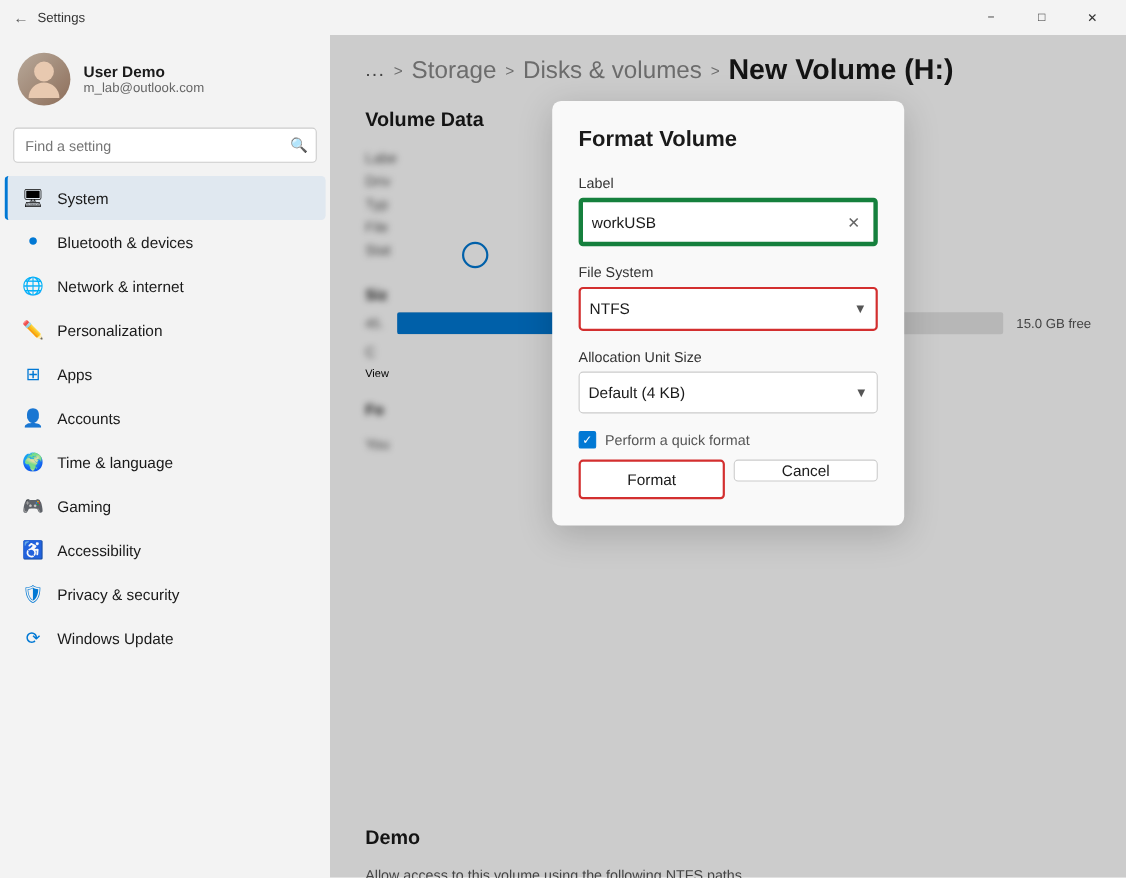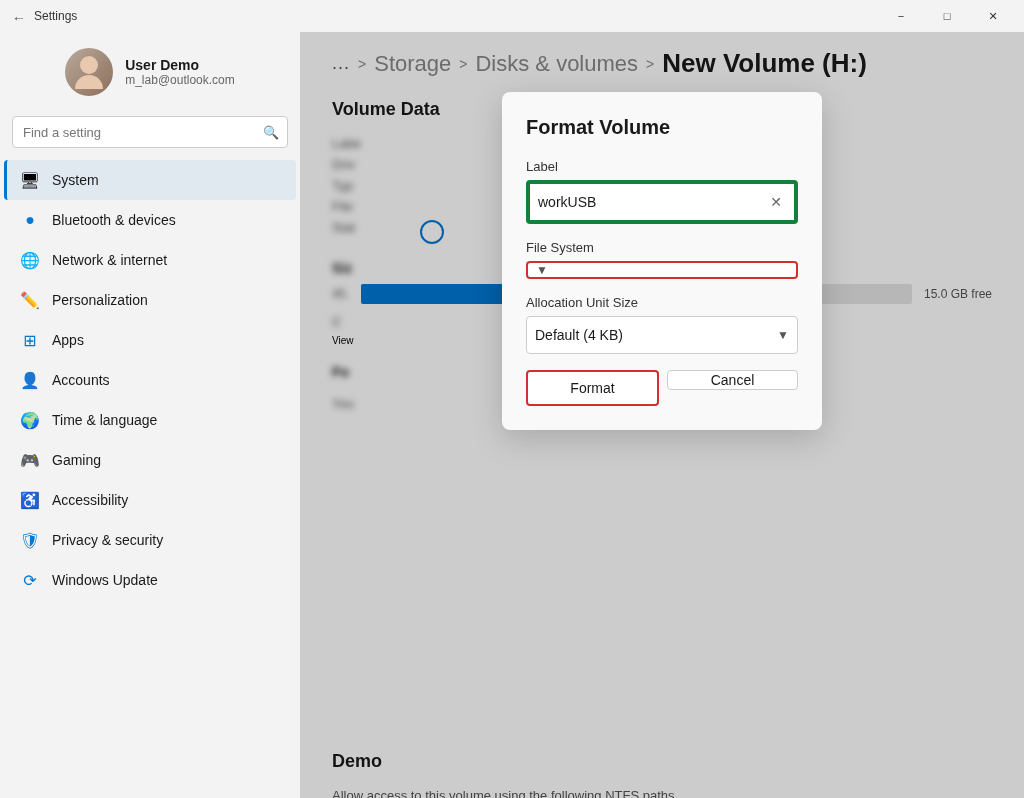--- a/index.html
+++ b/index.html
@@ -66,21 +66,20 @@
       overflow-y: auto;
       padding-bottom: 16px;
     }
 
     
     .user-profile {
       display: flex;
       align-items: center;
       gap: 12px;
       padding: 16px 16px 20px 16px;
-      justify-content: center;
     }
     .avatar {
       width: 48px;
       height: 48px;
       border-radius: 50%;
       background: linear-gradient(135deg, #b8a99a 0%, #8d6e5a 100%);
       display: flex;
       align-items: center;
       justify-content: center;
       font-size: 22px;
@@ -514,35 +513,44 @@
         <div class="dialog-title">Format Volume</div>
 
         <div class="dialog-label">Label</div>
         <div class="dialog-input-wrap">
           <input class="dialog-input" type="text" value="workUSB" style="">
           <span class="dialog-input-clear">✕</span>
         </div>
 
         <div class="dialog-label">File System</div>
         <div class="dialog-select-wrap">
+          <select class="dialog-select">
+            <option>NTFS</option>
+            <option>FAT32</option>
+            <option>exFAT</option>
+          </select>
           <span class="dialog-select-arrow">▼</span>
         </div>
 
         <div class="dialog-label">Allocation Unit Size</div>
         <div class="dialog-select-wrap2">
           <select class="dialog-select">
             <option>Default (4 KB)</option>
             <option>512 bytes</option>
             <option>1024 bytes</option>
             <option>2048 bytes</option>
             <option>4096 bytes</option>
           </select>
           <span class="dialog-select-arrow">▼</span>
         </div>
 
+        <div class="dialog-checkbox-row">
+          <div class="dialog-checkbox checked"></div>
+          <span class="checkbox-label">Perform a quick format</span>
+        </div>
 
 
         <div class="dialog-buttons">
           <button class="btn-format">Format</button>
           <button class="btn-cancel">Cancel</button>
         </div>
       </div>
     </div>
 
     <div class="paths-section" style="margin-top: 340px;">

